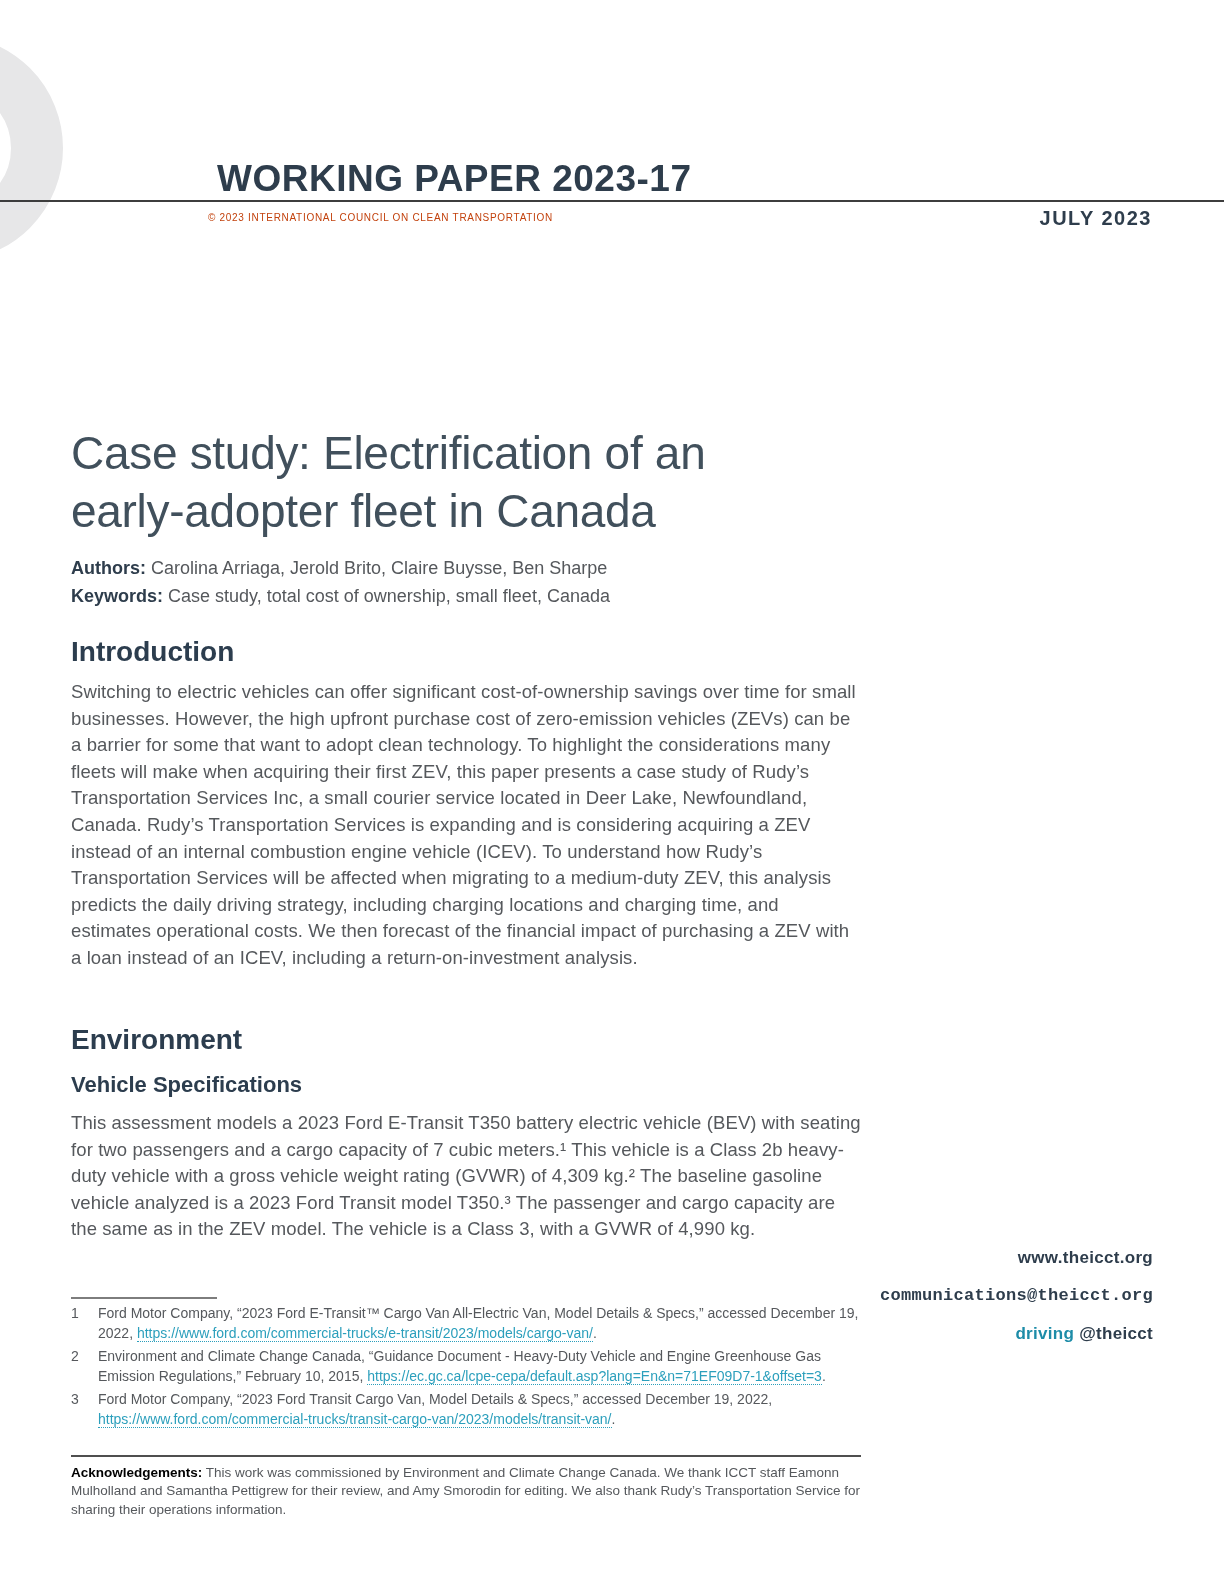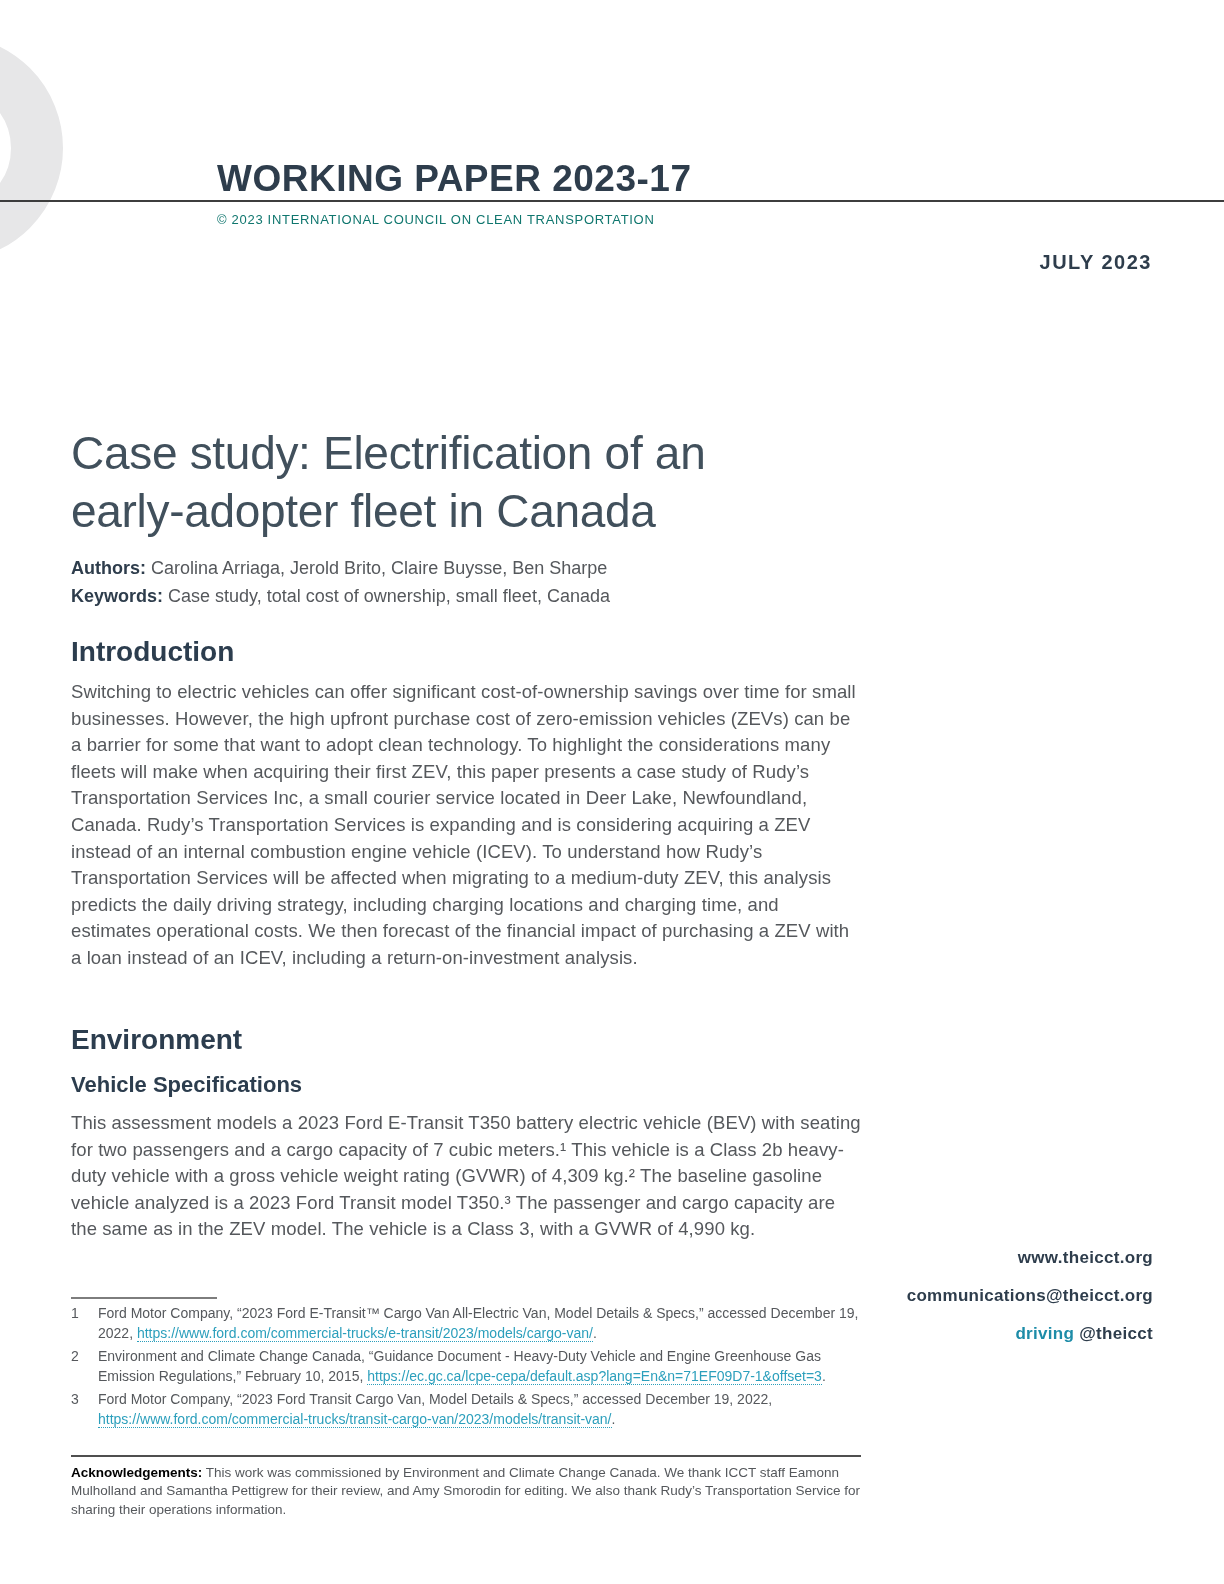--- a/index.html
+++ b/index.html
@@ -16,26 +16,26 @@
     border:52px solid #e7e7e8; border-radius:50%;
     z-index:0;
   }
   
   .top-rule { position:absolute; left:0; top:200px; width:1224px; height:2px; background:#3d3d3d; z-index:2; }
   .wp-title {
     position:absolute; left:217px; top:158px;
     font-size:37px; font-weight:700; color:#2e3d4c; letter-spacing:0.5px; z-index:2;
   }
   .copyright {
-    position:absolute; left:217px; top:212px;
-    font-size:13px; color:#0f766e; letter-spacing:0.7px; z-index:2;
+    position:absolute; left:208px; top:212px;
+    font-size:10px; color:#c2410c; letter-spacing:0.7px; z-index:2;
   }
   .issue-date {
     position:absolute; right:72px; top:207px; text-align:right;
-    font-size:20px; font-weight:700; color:#2e3d4c; letter-spacing:1.5px; z-index:2;margin-top:44px;
+    font-size:20px; font-weight:700; color:#2e3d4c; letter-spacing:1.5px; z-index:2;
   }
   
   .doc-title {
     position:absolute; left:71px; top:424px; width:800px;
     font-size:46px; font-weight:400; color:#41505c; line-height:58px; letter-spacing:-0.3px;
   }
   .byline { position:absolute; left:71px; width:800px; font-size:18px; color:#55585c; }
   .byline b { color:#2e3d4c; font-weight:700; }
   .byline.authors { top:558px; }
   .byline.keywords { top:586px; }
@@ -63,21 +63,21 @@
   
   .ack-rule { position:absolute; left:71px; top:1455px; width:790px; height:2px; background:#4f4f4f; }
   .ack {
     position:absolute; left:71px; top:1464px; width:792px;
     font-size:13.5px; line-height:18.3px; color:#55585c;
   }
   .ack b { color:#000000; font-weight:700; }
   
   .contact-line { position:absolute; right:71px; text-align:right; font-size:17px; font-weight:700; color:#2e3d4c; letter-spacing:0.3px; }
   .c-web { top:1248px;margin-left:12px; }
-  .c-mail { top:1286px; }
+  .c-mail { top:1286px;font-family:Liberation Mono, monospace; }
   .c-twitter { top:1324px; }
   .c-twitter .tw { color:#1d8ca8; }
   
   .logo { position:absolute; left:968px; top:1378px; width:210px; }
   .logo-ring {
     position:absolute; left:5px; top:16px; width:10px; height:10px;
     border:4px solid #1787a3; border-radius:50%;
   }
   .logo-text {
     font-size:104px; line-height:100px; font-weight:700;

